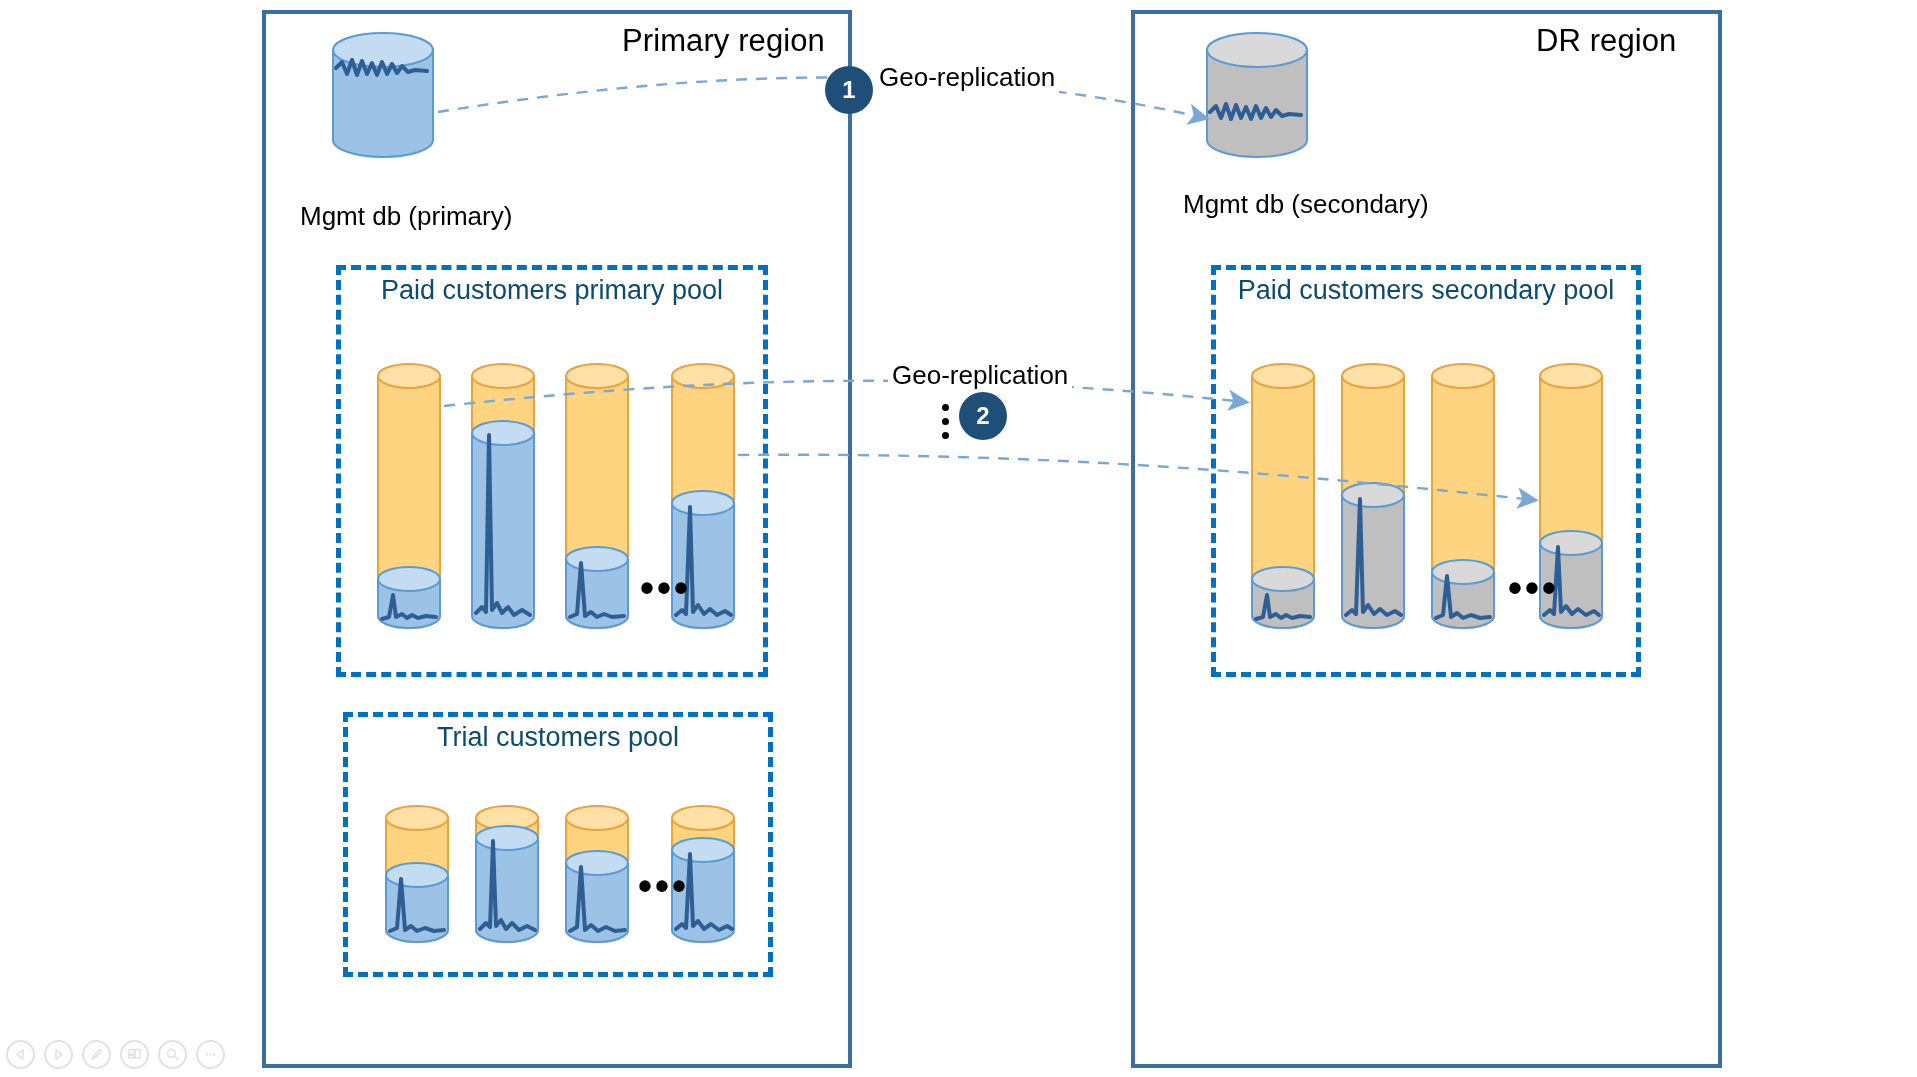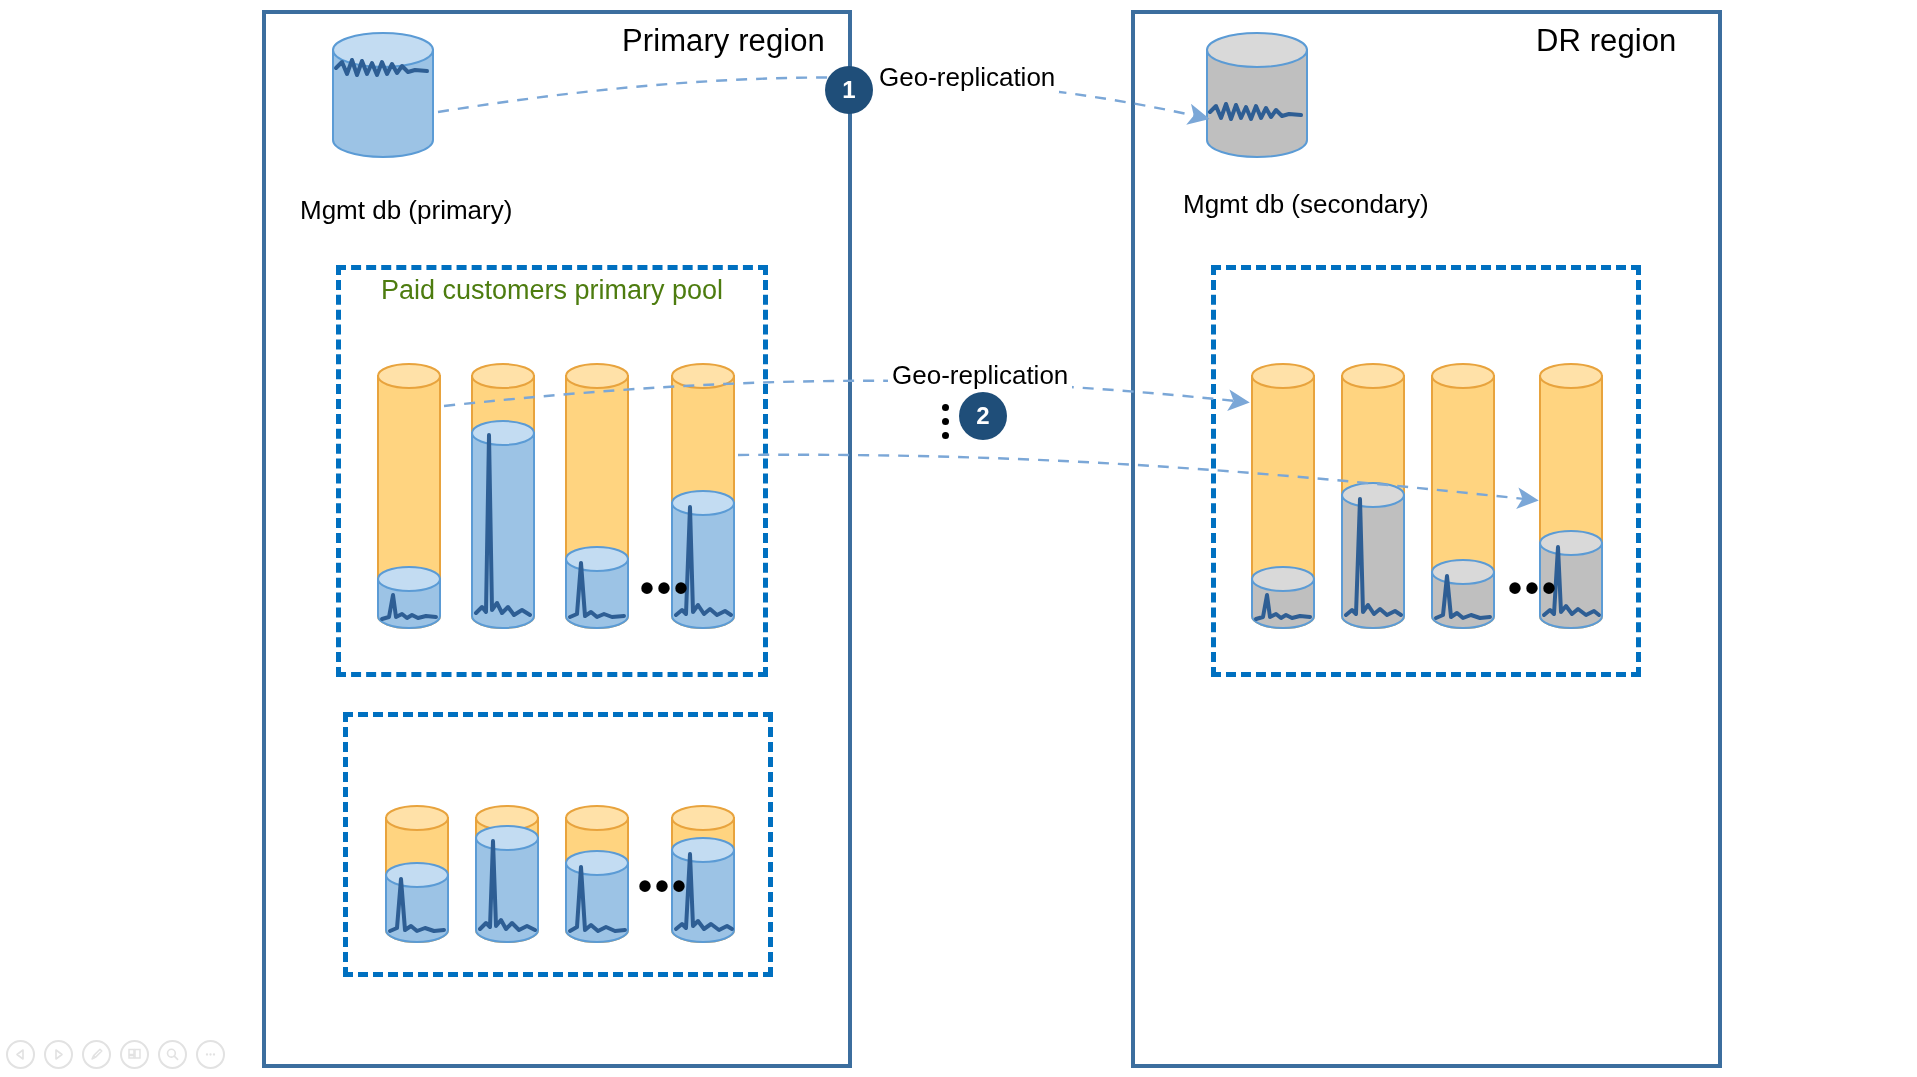--- a/index.html
+++ b/index.html
@@ -30,21 +30,21 @@
   
   .pool{
     position:absolute;
     border:5px dashed #0070C0;
     box-sizing:border-box;
     background:transparent;
   }
   .pool-title{
     position:absolute;
     font-size:27px;
-    color:#4d7c0f;
+    color:#0c4a6e;
     white-space:nowrap;
     text-align:center;
   }
 
   
   .cyl{position:absolute;}
   .cyl svg{display:block;overflow:visible;}
 
   
   .db-label{
@@ -120,21 +120,21 @@
   <div class="region" style="left:262px;top:10px;width:590px;height:1058px;"></div>
   <div class="region-title" style="left:622px;top:23px;">Primary region</div>
 
   <div class="cyl" style="left:330px;top:30px;">
     <svg width="106" height="130" viewBox="0 0 106 130">
       <path d="M3 20 L3 110 A50 17 0 0 0 103 110 L103 20 Z" fill="#9CC3E5" stroke="#5B9BD5" stroke-width="2"></path>
       <ellipse cx="53" cy="20" rx="50" ry="17" fill="#C3DCF2" stroke="#5B9BD5" stroke-width="2"></ellipse>
       <path d="M6 38 L12 32 L17 44 L22 30 L27 45 L32 31 L37 44 L42 33 L47 45 L52 32 L57 44 L62 34 L67 43 L72 36 L78 42 L85 40 L97 41" fill="none" stroke="#2E5E94" stroke-width="4" stroke-linejoin="round" stroke-linecap="round"></path>
     </svg>
   </div>
-  <div class="db-label" style="left:300px;top:195px;">Mgmt db (primary)</div>
+  <div class="db-label" style="left:300px;top:201px;">Mgmt db (primary)</div>
 
   <div class="pool" style="left:336px;top:265px;width:432px;height:412px;"></div>
   <div class="pool-title" style="left:336px;top:275px;width:432px;">Paid customers primary pool</div>
 
   <div class="cyl" style="left:376px;top:363px;">
     <svg width="66" height="272" viewBox="0 0 66 272">
       <path d="M2 13 L2 253 A31 12 0 0 0 64 253 L64 13 Z" fill="#FFD480" stroke="#E8A33D" stroke-width="2"></path>
       <ellipse cx="33" cy="13" rx="31" ry="12" fill="#FFE1A8" stroke="#E8A33D" stroke-width="2"></ellipse>
       <path d="M2 216 L2 253 A31 12 0 0 0 64 253 L64 216 Z" fill="#9CC3E5" stroke="#5B9BD5" stroke-width="2"></path>
       <ellipse cx="33" cy="216" rx="31" ry="12" fill="#C3DCF2" stroke="#5B9BD5" stroke-width="2"></ellipse>
@@ -168,20 +168,21 @@
       <ellipse cx="33" cy="13" rx="31" ry="12" fill="#FFE1A8" stroke="#E8A33D" stroke-width="2"></ellipse>
       <path d="M2 140 L2 253 A31 12 0 0 0 64 253 L64 140 Z" fill="#9CC3E5" stroke="#5B9BD5" stroke-width="2"></path>
       <ellipse cx="33" cy="140" rx="31" ry="12" fill="#C3DCF2" stroke="#5B9BD5" stroke-width="2"></ellipse>
       <path d="M6 252 L12 247 L16 251 L20 144 L23 249 L28 242 L34 251 L40 246 L47 252 L55 248 L61 252" fill="none" stroke="#2E5E94" stroke-width="4" stroke-linejoin="round" stroke-linecap="round"></path>
     </svg>
   </div>
 
   <div class="hdots" style="left:640px;top:568px;">•••</div>
 
   <div class="pool" style="left:343px;top:712px;width:430px;height:265px;"></div>
+  <div class="pool-title" style="left:343px;top:722px;width:430px;">Trial customers pool</div>
 
   <div class="cyl" style="left:384px;top:805px;">
     <svg width="66" height="144" viewBox="0 0 66 144">
       <path d="M2 13 L2 125 A31 12 0 0 0 64 125 L64 13 Z" fill="#FFD480" stroke="#E8A33D" stroke-width="2"></path>
       <ellipse cx="33" cy="13" rx="31" ry="12" fill="#FFE1A8" stroke="#E8A33D" stroke-width="2"></ellipse>
       <path d="M2 70 L2 125 A31 12 0 0 0 64 125 L64 70 Z" fill="#9CC3E5" stroke="#5B9BD5" stroke-width="2"></path>
       <ellipse cx="33" cy="70" rx="31" ry="12" fill="#C3DCF2" stroke="#5B9BD5" stroke-width="2"></ellipse>
       <path d="M6 126 L13 123 L17 74 L21 125 L27 121 L33 126 L41 123 L50 126 L60 125" fill="none" stroke="#2E5E94" stroke-width="4" stroke-linejoin="round" stroke-linecap="round"></path>
     </svg>
   </div>
@@ -224,20 +225,21 @@
   <div class="cyl" style="left:1204px;top:30px;">
     <svg width="106" height="130" viewBox="0 0 106 130">
       <path d="M3 20 L3 110 A50 17 0 0 0 103 110 L103 20 Z" fill="#BFBFBF" stroke="#5B9BD5" stroke-width="2"></path>
       <ellipse cx="53" cy="20" rx="50" ry="17" fill="#D9D9D9" stroke="#5B9BD5" stroke-width="2"></ellipse>
       <path d="M6 82 L12 76 L17 88 L22 74 L27 89 L32 75 L37 88 L42 77 L47 89 L52 76 L57 88 L62 78 L67 87 L72 80 L78 86 L85 84 L97 85" fill="none" stroke="#2E5E94" stroke-width="4" stroke-linejoin="round" stroke-linecap="round"></path>
     </svg>
   </div>
   <div class="db-label" style="left:1183px;top:189px;">Mgmt db (secondary)</div>
 
   <div class="pool" style="left:1211px;top:265px;width:430px;height:412px;"></div>
+  <div class="pool-title" style="left:1211px;top:275px;width:430px;">Paid customers secondary pool</div>
 
   <div class="cyl" style="left:1250px;top:363px;">
     <svg width="66" height="272" viewBox="0 0 66 272">
       <path d="M2 13 L2 253 A31 12 0 0 0 64 253 L64 13 Z" fill="#FFD480" stroke="#E8A33D" stroke-width="2"></path>
       <ellipse cx="33" cy="13" rx="31" ry="12" fill="#FFE1A8" stroke="#E8A33D" stroke-width="2"></ellipse>
       <path d="M2 216 L2 253 A31 12 0 0 0 64 253 L64 216 Z" fill="#BFBFBF" stroke="#5B9BD5" stroke-width="2"></path>
       <ellipse cx="33" cy="216" rx="31" ry="12" fill="#D9D9D9" stroke="#5B9BD5" stroke-width="2"></ellipse>
       <path d="M6 256 L13 254 L17 232 L20 254 L26 251 L31 255 L36 252 L42 255 L50 253 L60 254" fill="none" stroke="#2E5E94" stroke-width="4" stroke-linejoin="round" stroke-linecap="round"></path>
     </svg>
   </div>

